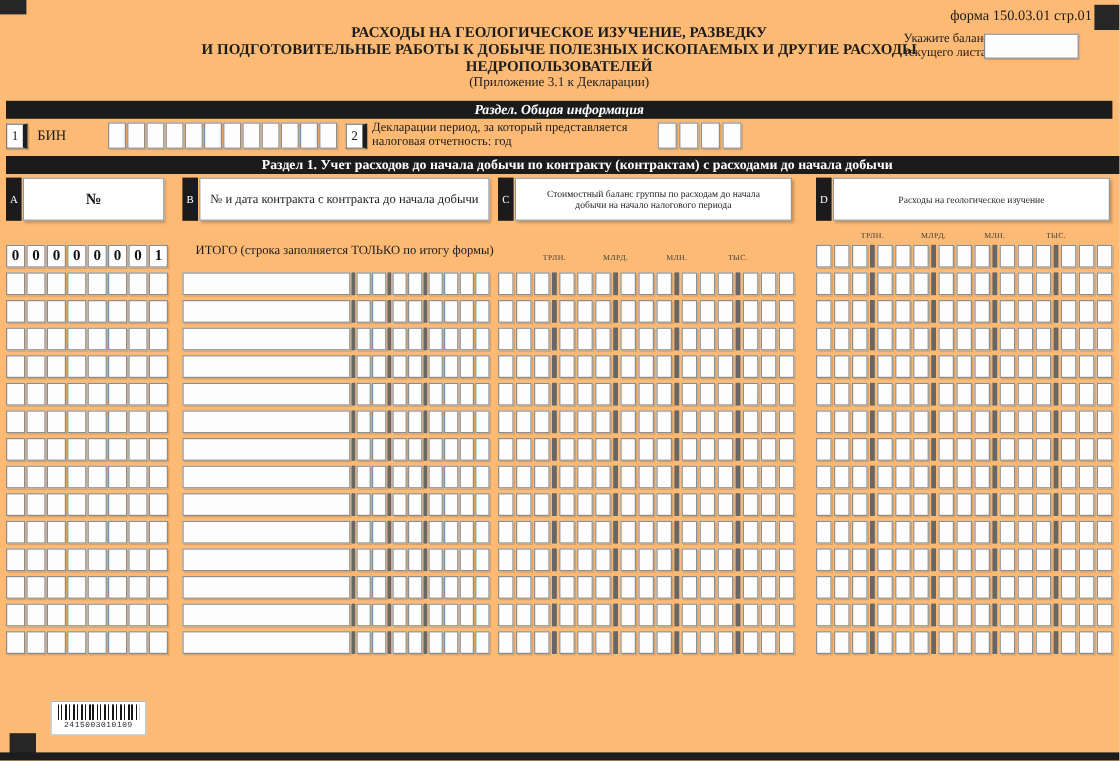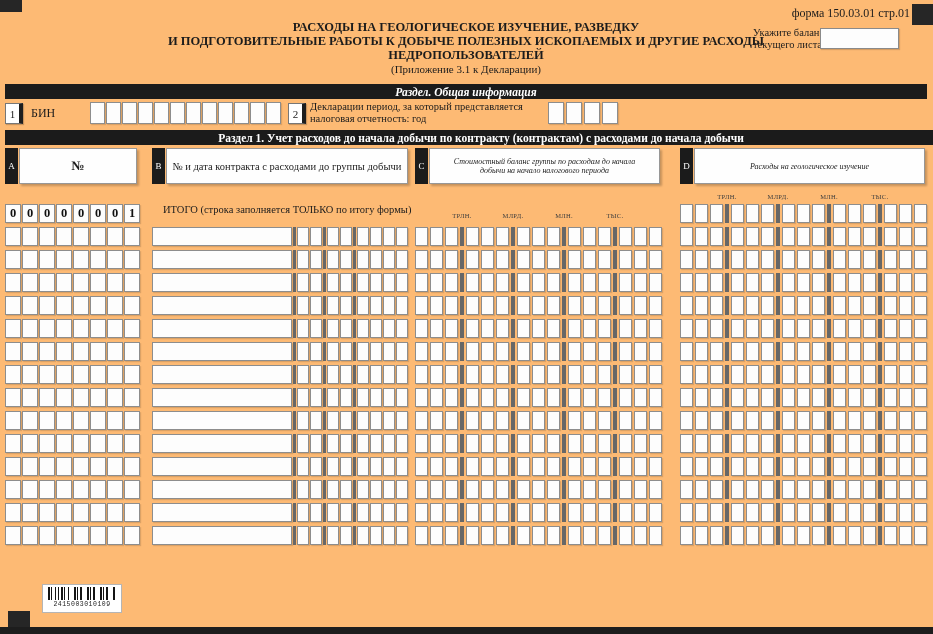--- a/index.html
+++ b/index.html
@@ -27,21 +27,21 @@
   .bin-label{position:absolute;left:31px;top:106px;font-size:12px;}
   .f2-text{position:absolute;left:310px;top:101px;font-size:10.5px;line-height:12px;}
   
   .lstrip{position:absolute;width:13px;height:36px;background:#1b1b1b;color:#fff;display:flex;
           align-items:center;justify-content:center;font-size:9px;}
   .hbox{position:absolute;height:34px;background:#fefefe;border:1px solid #979797;
         box-shadow:1.5px 2px 2px rgba(0,0,0,.22);display:flex;align-items:center;
         justify-content:center;text-align:center;}
   .hbox.big{font-weight:bold;font-size:13px;}
   .hbox.mid{font-size:10.5px;}
-  .hbox.small{font-size:8px;line-height:9px;padding:0 12px;font-style:italic;}
+  .hbox.small{font-size:8px;line-height:9px;padding:0 12px;}
   
   .grow{display:flex;align-items:flex-start;margin-bottom:4px;}
   .cb{background:#fdfdfd;border:1px solid #8d8d8d;height:17px;box-shadow:1.2px 1.2px 0 rgba(0,0,0,.13);}
   .cb.a{width:14px;margin-right:1px;}
   .cb.a.filled{display:flex;align-items:center;justify-content:center;font-weight:bold;
                font-size:12.5px;color:#111;}
   .cb.bin{width:13px;height:20px;margin-right:1px;}
   .cb.yr{width:14px;height:20px;margin-right:2px;}
   .cb.bwide{width:138px;margin-right:1px;}
   .cb.b{width:10px;margin-right:1px;}
@@ -112,21 +112,21 @@
       <div class="cb yr"></div>
       <div class="cb yr"></div>
       <div class="cb yr"></div>
     </div>
 
   <div class="secbar" style="top:130px;padding-left:15px;">Раздел 1. Учет расходов до начала добычи по контракту (контрактам) с расходами до начала добычи</div>
 
   <div class="lstrip" style="left:5px;top:148px;">A</div>
   <div class="hbox big" style="left:19px;top:148px;width:116px;">№</div>
   <div class="lstrip" style="left:152px;top:148px;">B</div>
-  <div class="hbox mid" style="left:166px;top:148px;width:240px;">№ и дата контракта с расходами до группы добычи</div>
+  <div class="hbox mid" style="left:166px;top:148px;width:240px;">№ и дата контракта с контракта до начала добычи</div>
   <div class="lstrip" style="left:415px;top:148px;">C</div>
   <div class="hbox small" style="left:429px;top:148px;width:205px;">Стоимостный баланс группы  по расходам до начала добычи на начало налогового периода</div>
   <div class="lstrip" style="left:680px;top:148px;">D</div>
   <div class="hbox small" style="left:694px;top:148px;width:205px;">Расходы на геологическое изучение</div>
 
   <div class="itogo-label">ИТОГО (строка заполняется ТОЛЬКО по итогу формы)</div>
 
   <div class="scale" style="left:438px;top:212px;">ТРЛН.</div>
   <div class="scale" style="left:489px;top:212px;">МЛРД.</div>
   <div class="scale" style="left:540px;top:212px;">МЛН.</div>

